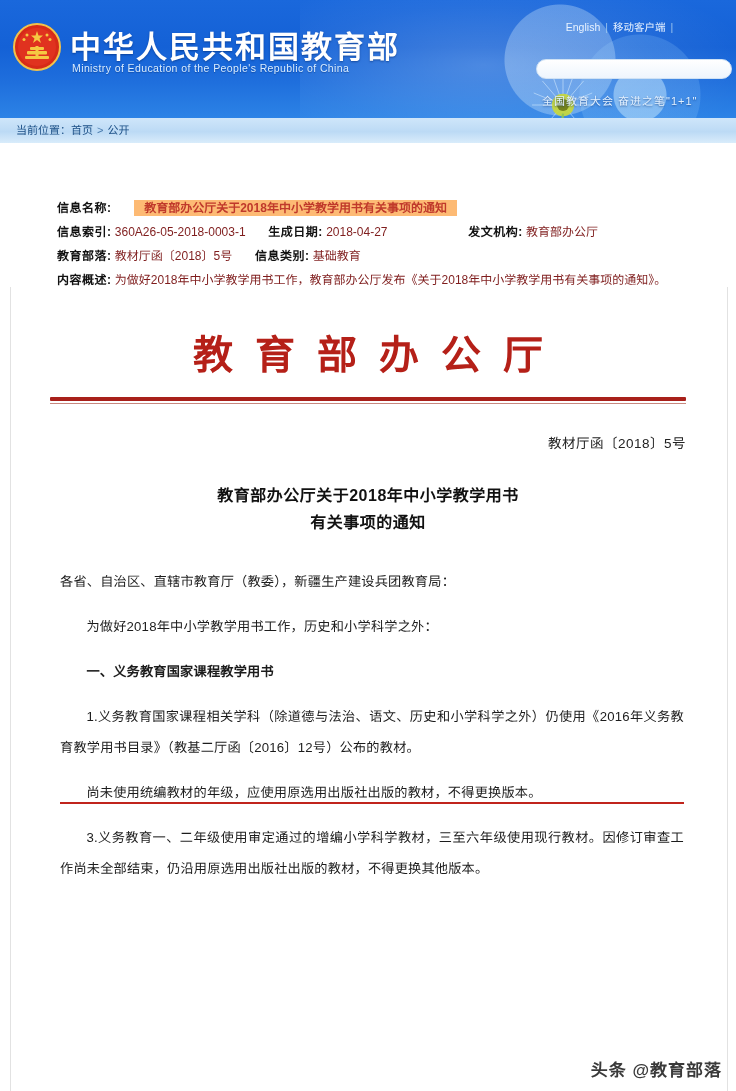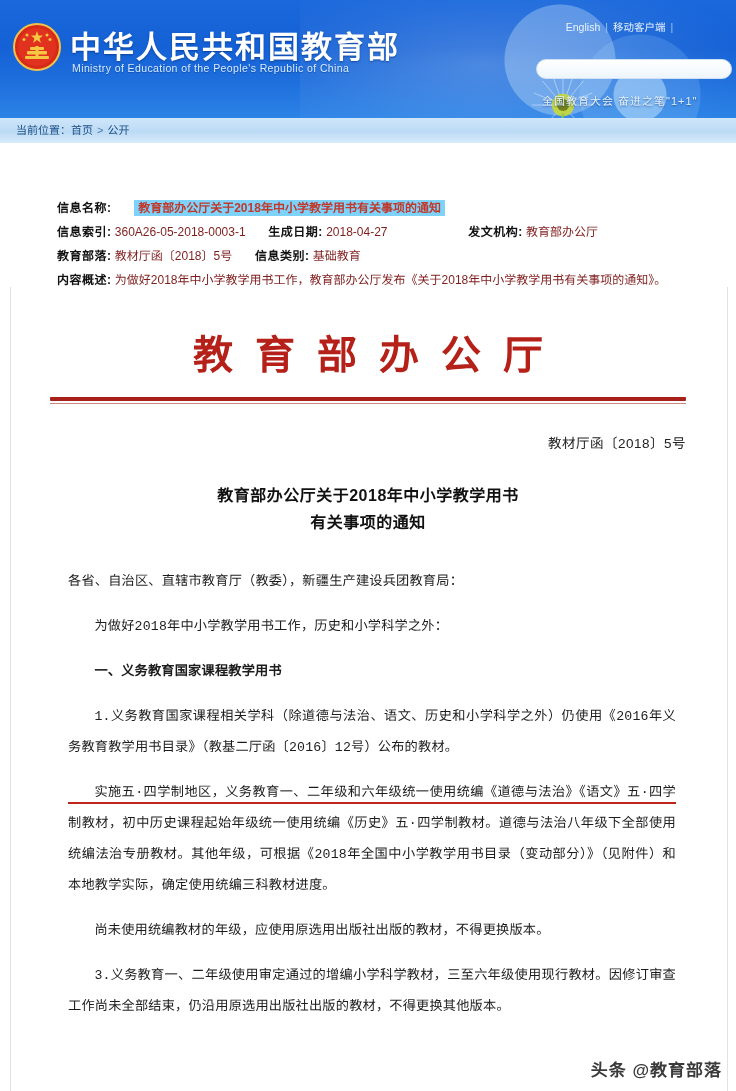--- a/index.html
+++ b/index.html
@@ -160,22 +160,22 @@
   }
   .meta-label {
     font-weight: bold;
     color: #111;
     letter-spacing: 0.5px;
   }
   .meta-val { color: #7f1d1d; }
   .meta-title {
     color: #c0392b;
     font-weight: bold;
-    background: #7dd3fc;
-    padding: 1px 4px;
+    background: #fdba74;
+    padding: 1px 10px;
   }
   .meta-gap-lg { display: inline-block; width: 74px; }
   .meta-gap-sm { display: inline-block; width: 16px; }
 
   
   .doc-head {
     margin-top: 36px;
     text-align: center;
   }
   .doc-head-text {
@@ -225,23 +225,22 @@
   
   .body-text {
     margin: 0;
     padding: 0 48px 0 56px;
   }
   .p {
     font-size: 13.2px;
     line-height: 31px;
     color: #1c1c1c;
     text-align: justify;
-    margin: 12px;
+    margin: 4px;
     letter-spacing: 0.2px;
-    font-family: Liberation Mono, monospace;
   }
   .p-first { margin-top: 30px; }
   .p-indent { text-indent: 2em; margin-top: 14px; }
   .p-section {
     text-indent: 2em;
     font-weight: bold;
     margin-top: 14px;
   }
   .p-underline {
     position: relative;
@@ -371,21 +370,20 @@
     <div>教育部办公厅关于2018年中小学教学用书</div>
     <div>有关事项的通知</div>
   </div>
 
   <div class="body-text">
     <p class="p p-first">各省、自治区、直辖市教育厅（教委），新疆生产建设兵团教育局：</p>
     <p class="p p-indent">为做好2018年中小学教学用书工作，历史和小学科学之外：</p>
     <p class="p p-section">一、义务教育国家课程教学用书</p>
     <p class="p p-indent">1.义务教育国家课程相关学科（除道德与法治、语文、历史和小学科学之外）仍使用《2016年义务教育教学用书目录》（教基二厅函〔2016〕12号）公布的教材。</p>
     <p class="p p-underline">
-      <span>实施五·四学制地区，义务教育一、二年级和六年级统一使用统编《道德与法治》《语文》五·四学制教材，初中历史课程起始年级统一使用统编《历史》五·四学制教材。道德与法治八年级下全部使用统编法治专册教材。其他年级，可根据《2018年全国中小学教学用书目录（变动部分）》（见附件）和本地教学实际，确定使用统编三科教材进度。</span>
       <span class="redline"></span>
     </p>
     <p class="p p-indent">尚未使用统编教材的年级，应使用原选用出版社出版的教材，不得更换版本。</p>
     <p class="p p-indent">3.义务教育一、二年级使用审定通过的增编小学科学教材，三至六年级使用现行教材。因修订审查工作尚未全部结束，仍沿用原选用出版社出版的教材，不得更换其他版本。</p>
   </div>
 </div>
 
 <div class="watermark">头条 @教育部落</div>
 
 </body></html>

